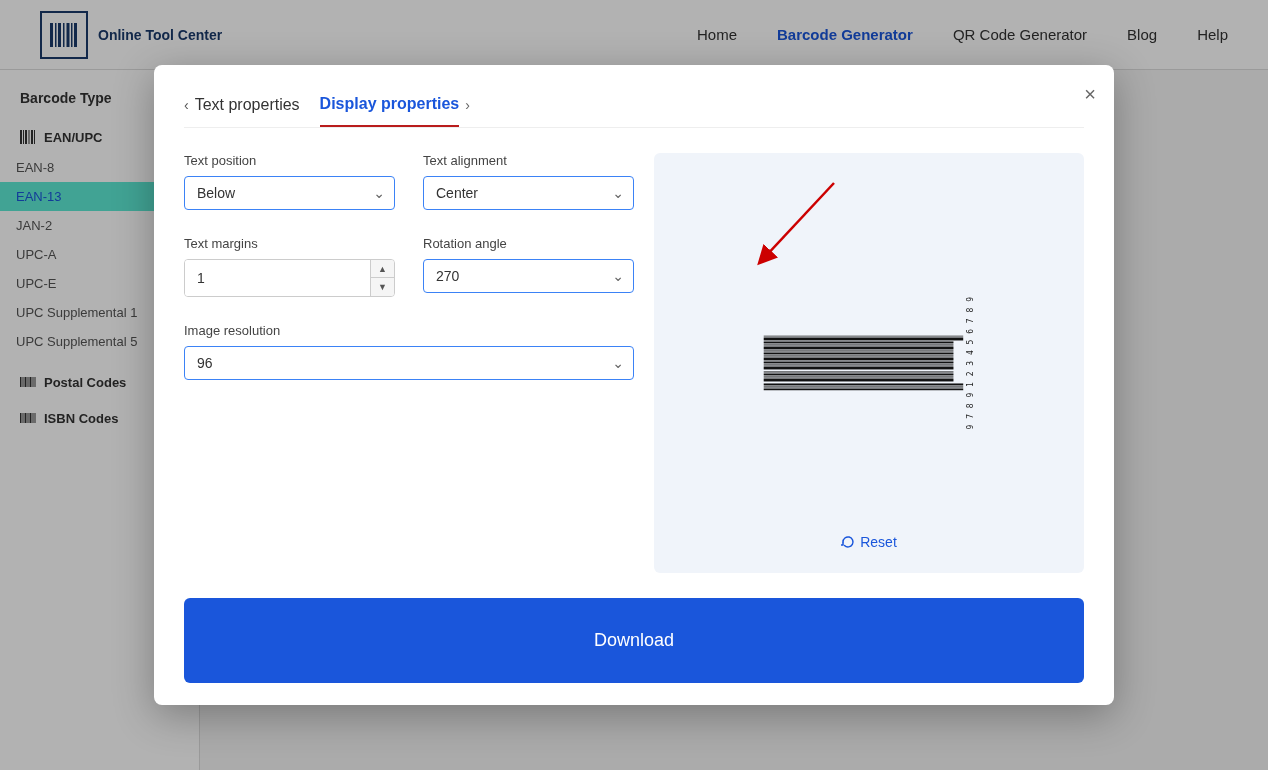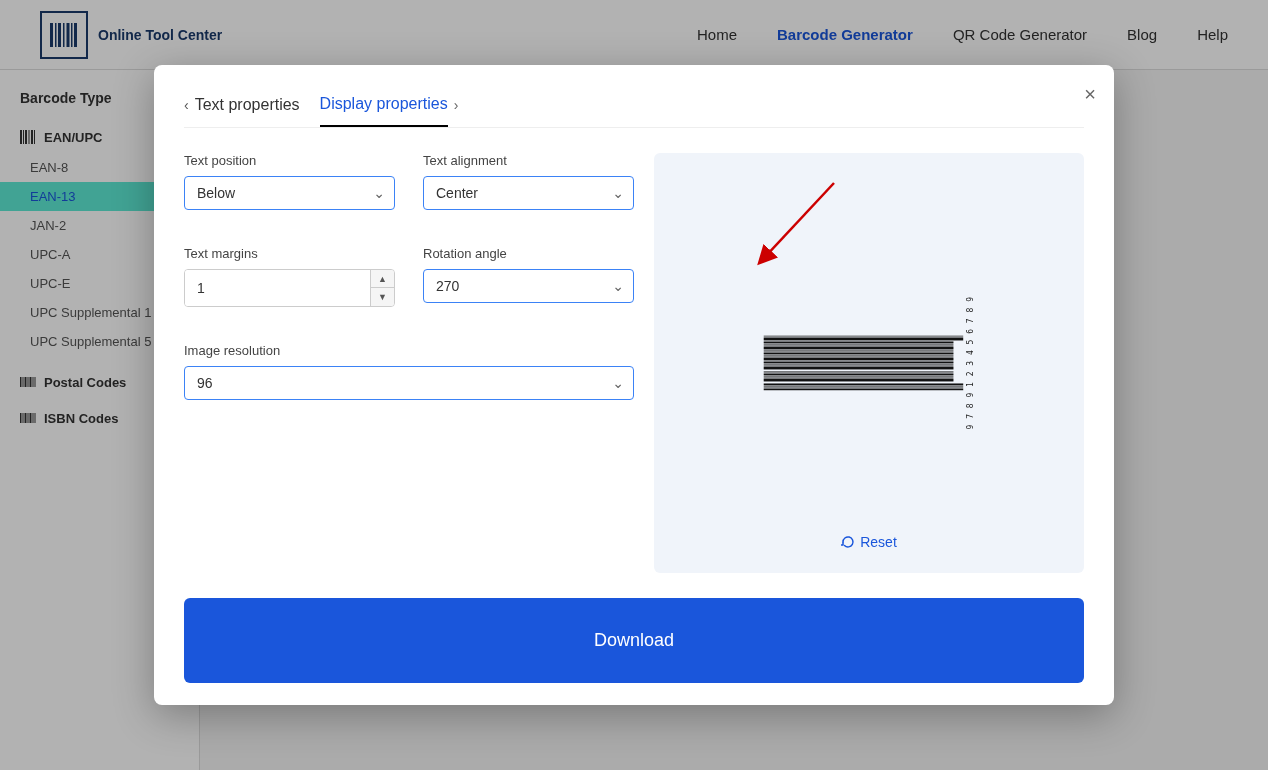--- a/index.html
+++ b/index.html
@@ -14,50 +14,50 @@
     .logo-icon { width: 48px; height: 48px; border: 2px solid #1a3a6b; display: flex; align-items: center; justify-content: center; }
     .logo-text { font-size: 14px; font-weight: 700; color: #1a3a6b; }
     .nav { display: flex; gap: 40px; }
     .nav-item { color: #333; text-decoration: none; font-size: 15px; }
     .nav-item.active { color: #1a56db; font-weight: 600; }
 
     
     .sidebar { position: absolute; left: 0; top: 70px; width: 200px; background: white; height: calc(100% - 70px); border-right: 1px solid #ddd; padding: 20px 0; }
     .sidebar-title { font-size: 14px; font-weight: 700; color: #333; padding: 0 20px 15px; }
     .sidebar-section { padding: 8px 20px; font-size: 13px; font-weight: 700; color: #333; display: flex; align-items: center; gap: 8px; }
-    .sidebar-item { padding: 7px 20px 7px 30px; font-size: 13px; color: #555; cursor: pointer; }
+    .sidebar-item { padding: 7px 20px 7px 16px; font-size: 13px; color: #555; cursor: pointer; }
     .sidebar-item.active { color: #1a56db; background: #5eead4; }
 
     
     .main-content { position: absolute; left: 200px; top: 70px; right: 0; bottom: 0; padding: 20px; }
     .breadcrumb { font-size: 13px; color: #666; margin-bottom: 20px; }
     .breadcrumb a { color: #666; text-decoration: none; }
     .breadcrumb span { color: #333; }
 
     
     .overlay { position: absolute; inset: 0; background: rgba(0,0,0,0.3); z-index: 100; display: flex; align-items: center; justify-content: center; }
 
     
     .modal { background: white; border-radius: 8px; width: 960px; max-height: 640px; box-shadow: 0 10px 40px rgba(0,0,0,0.3); position: relative; padding: 30px; }
 
     
     .modal-header { display: flex; align-items: center; margin-bottom: 25px; border-bottom: 1px solid #eee; padding-bottom: 0; }
     .tab-prev { display: flex; align-items: center; gap: 6px; font-size: 16px; color: #333; cursor: pointer; margin-right: 20px; padding-bottom: 12px; }
     .tab-prev .chevron { color: #555; font-size: 14px; }
-    .tab-active { font-size: 16px; color: #1a56db; font-weight: 400; border-bottom: 2px solid #000000; padding-bottom: 12px; margin-right: 6px; }
+    .tab-active { font-size: 16px; color: #1a56db; font-weight: 700; border-bottom: 2px solid #b91c1c; padding-bottom: 12px; margin-right: 6px; }
     .tab-next { font-size: 14px; color: #666; padding-bottom: 12px; }
     .modal-close { position: absolute; top: 18px; right: 18px; font-size: 20px; color: #666; cursor: pointer; background: none; border: none; }
 
     
     .modal-body { display: flex; gap: 20px; }
     .modal-left { flex: 0 0 450px; }
     .modal-right { flex: 1; background: #f0f4fa; border-radius: 6px; display: flex; flex-direction: column; align-items: center; justify-content: center; min-height: 420px; position: relative; }
 
     
-    .form-row { display: flex; gap: 28px; margin-bottom: 36px; }
+    .form-row { display: flex; gap: 28px; margin-bottom: 26px; }
     .form-group { flex: 1; }
     .form-label { font-size: 13px; color: #444; margin-bottom: 8px; display: block; }
     .select-wrapper { position: relative; }
     .select-wrapper::after { content: '⌄'; position: absolute; right: 10px; top: 50%; transform: translateY(-50%); color: #666; pointer-events: none; font-size: 14px; }
     .select-wrapper select { width: 100%; padding: 8px 30px 8px 12px; border: 1px solid #3b82f6; border-radius: 4px; font-size: 14px; color: #333; background: white; appearance: none; cursor: pointer; }
 
     .number-input-wrapper { position: relative; display: flex; border: 1px solid #ccc; border-radius: 4px; overflow: hidden; }
     .number-input-wrapper input { flex: 1; padding: 8px 12px; border: none; font-size: 14px; color: #333; outline: none; }
     .number-spinners { display: flex; flex-direction: column; }
     .spinner-btn { width: 24px; height: 18px; background: #f5f5f5; border: none; border-left: 1px solid #ccc; cursor: pointer; display: flex; align-items: center; justify-content: center; font-size: 9px; color: #555; }

